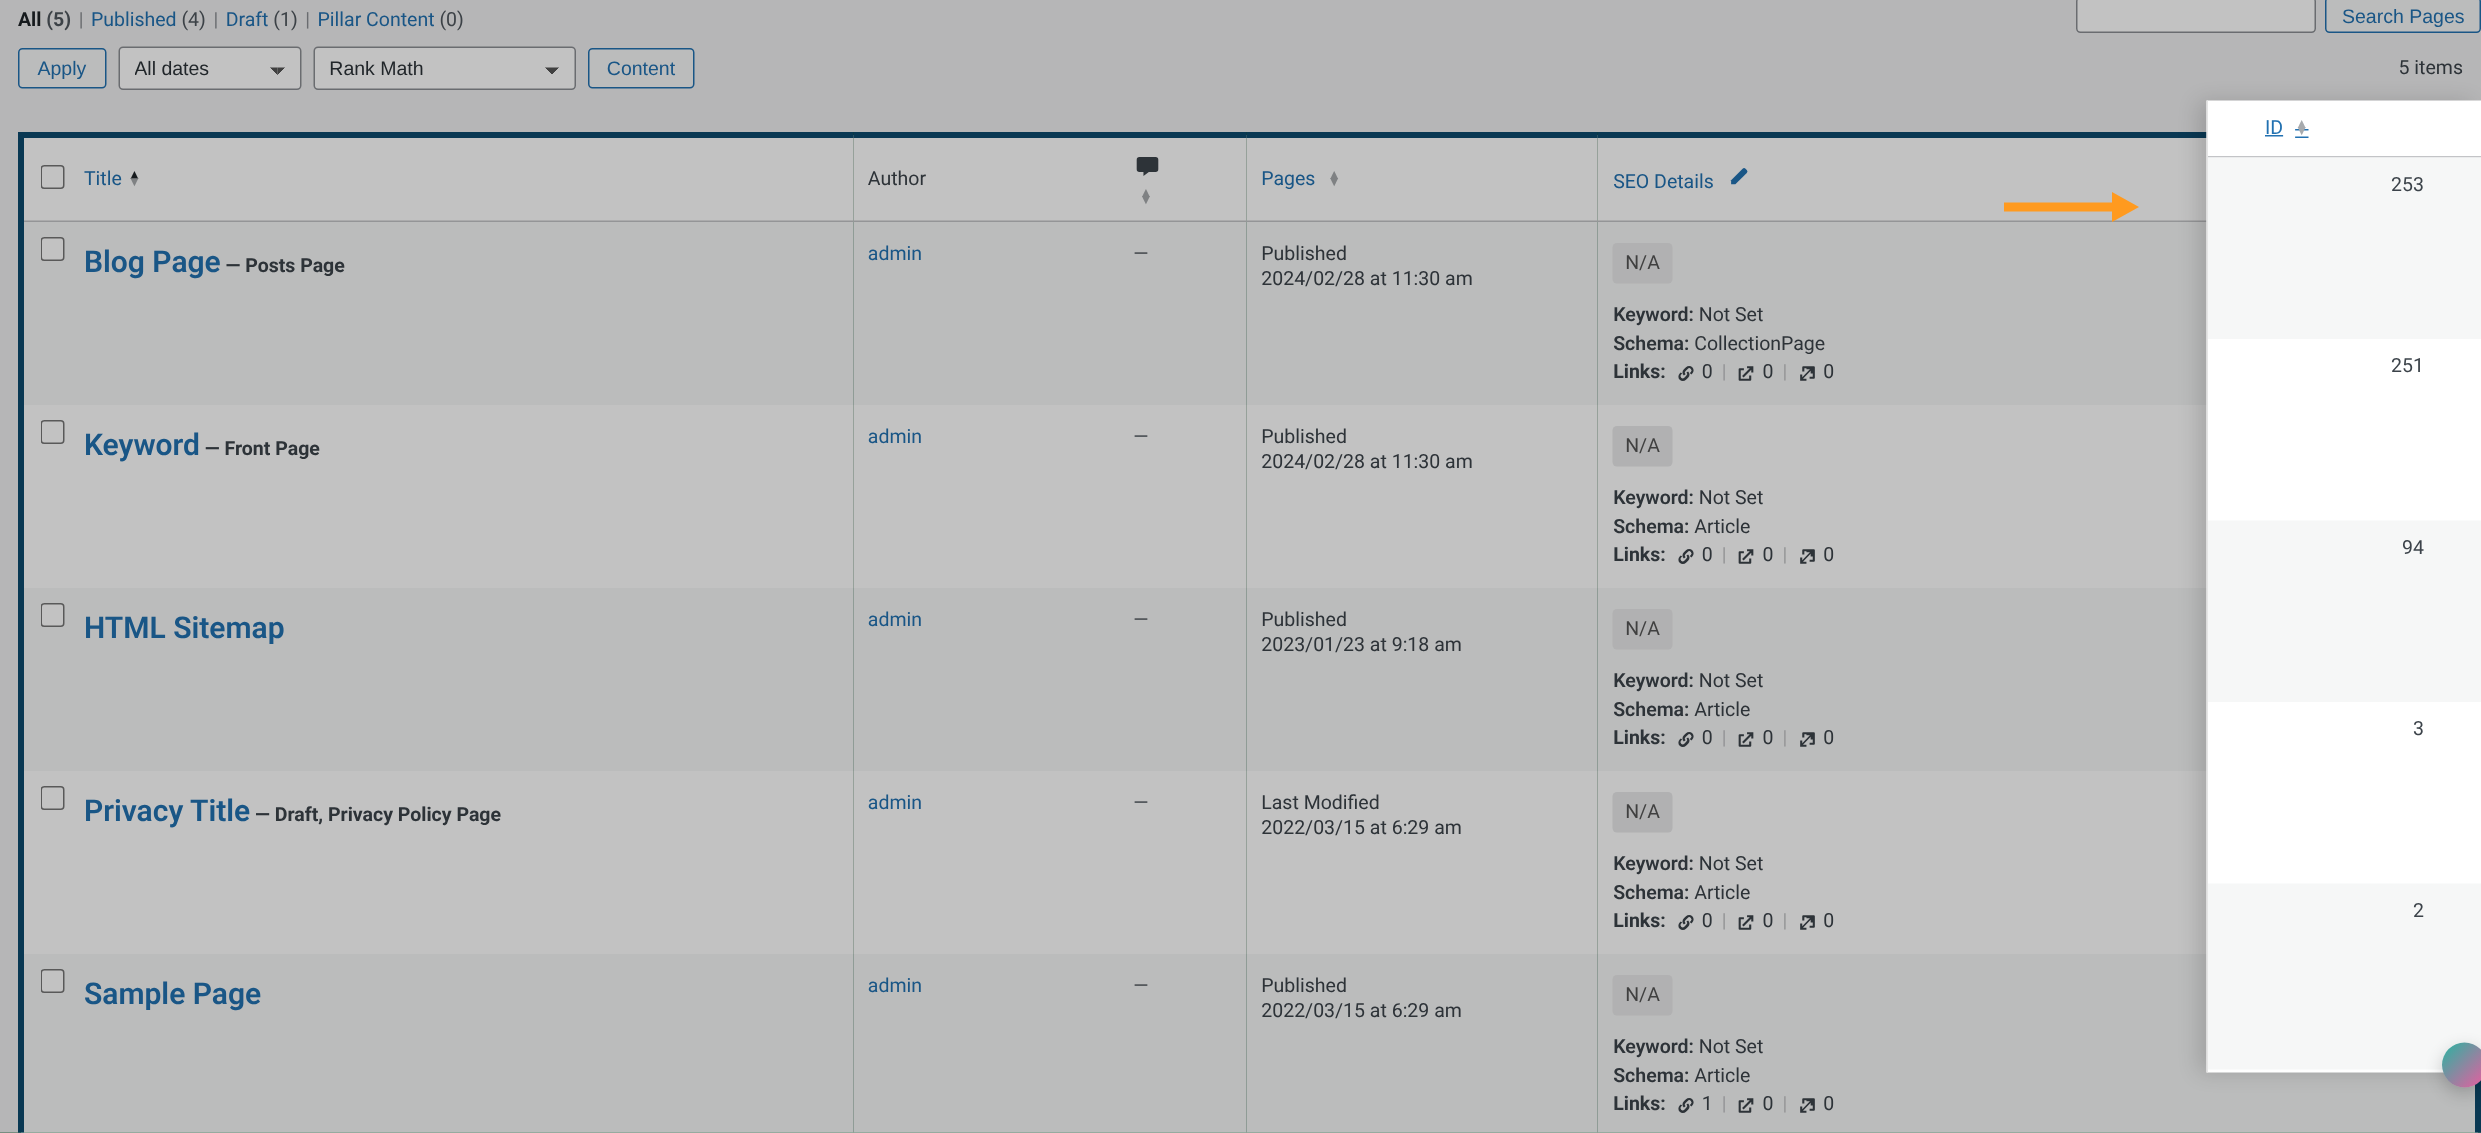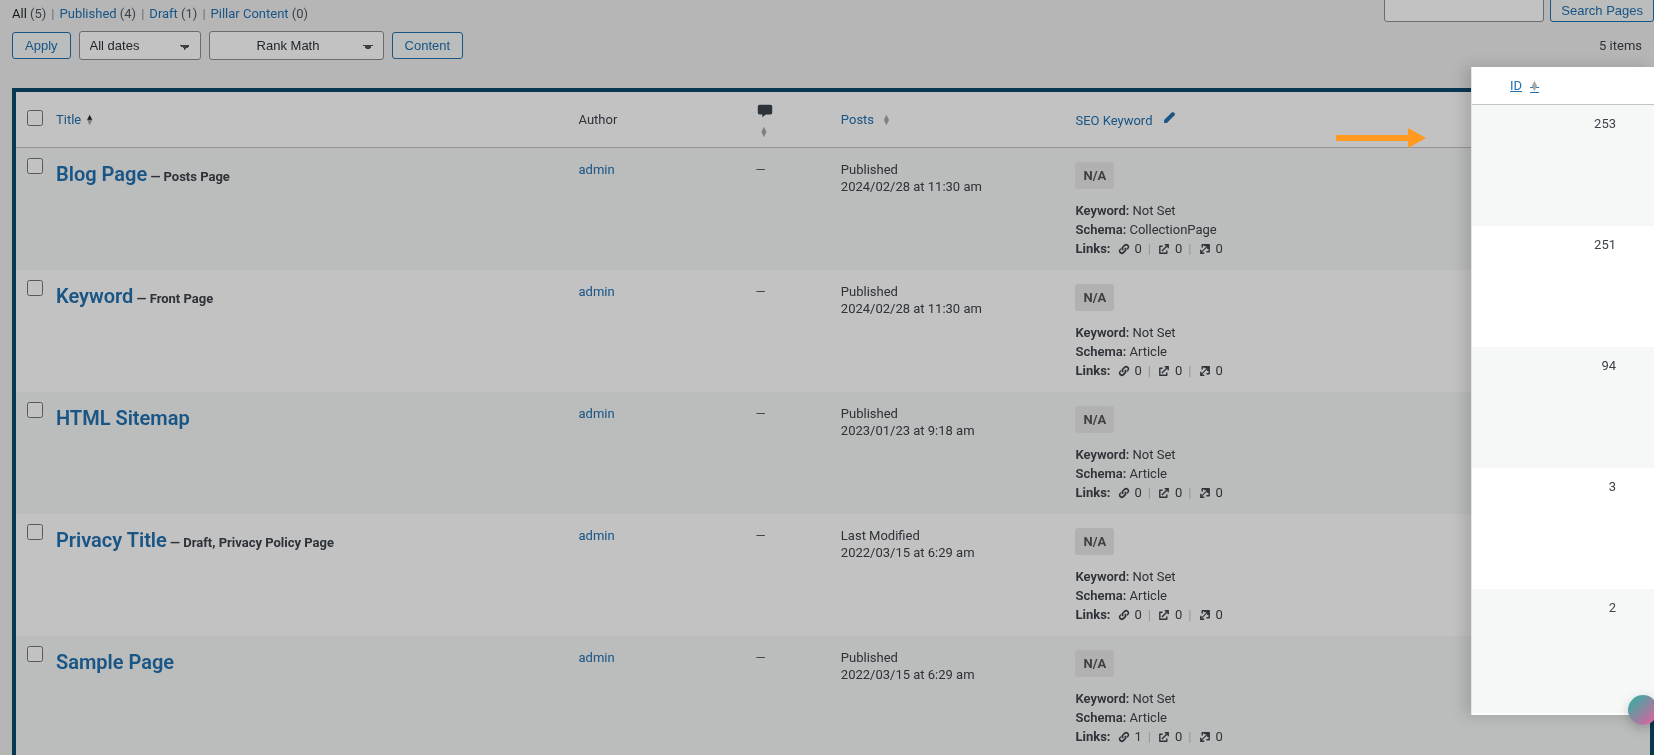--- a/index.html
+++ b/index.html
@@ -19,40 +19,40 @@
     background: rgba(0,0,0,0.24);
     z-index: 50;
     pointer-events: none;
   }
   .content { position: relative; padding: 0; }
 
   
   .subsubsub { list-style: none; display: flex; gap: 0; padding: 6px 0 4px 12px; font-size: 13px; }
   .subsubsub li { display: inline; }
   .subsubsub a { color: #2271b1; text-decoration: none; }
-  .subsubsub .current a { color: #1d2327; font-weight: 400; }
+  .subsubsub .current a { color: #1d2327; font-weight: 700; }
   .subsubsub .count { color: #50575e; }
   .subsubsub .sep { padding: 0 5px; color: #8c8f94; }
 
   .tablenav {
     display:flex; align-items:center; gap:8px; padding: 6px 12px 12px 12px;
     justify-content: flex-start;
   }
   .tablenav .right { margin-left: auto; font-size:13px; color:#3c434a; padding-right:0; }
   select.bulk, select.dates, select.rankmath {
     font-size: 13px; background:#fff; border:1px solid #8c8f94; border-radius:3px;
     padding: 6px 26px 6px 10px; color:#2c3338; appearance:none;
     background-image: linear-gradient(45deg, transparent 50%, #555 50%),
                       linear-gradient(135deg, #555 50%, transparent 50%);
     background-position: calc(100% - 15px) 13px, calc(100% - 10px) 13px;
     background-size: 5px 5px, 5px 5px; background-repeat:no-repeat;
   }
   select.bulk { width: 190px; }
   select.dates { width: 122px; }
-  select.rankmath { width: 175px; text-align: center; }
+  select.rankmath { width: 175px; }
   button.action {
     background:#f6f7f7; border:1px solid #2271b1; color:#2271b1;
     border-radius:3px; padding:5px 12px; font-size:13px; cursor:pointer;
   }
 
   
   .search-box { position:absolute; right:0; top:-2px; display:flex; gap:6px; padding-right:0; }
   .search-input { width:160px; height:24px; border:1px solid #8c8f94; border-radius:3px; background:#fff; padding:0 6px; font-size:13px; }
   .search-btn { background:#f6f7f7; border:1px solid #2271b1; color:#2271b1; border-radius:3px; padding:2px 10px; font-size:13px; }
 
@@ -81,21 +81,21 @@
   tbody td { padding:14px 10px; vertical-align:top; font-size:13px; border:none; }
   tbody tr + tr td { }
   .row-title { color:#2271b1; text-decoration:none; font-weight:600; font-size:20px; }
   .post-state { color:#3c434a; font-weight:700; }
   .author-link { color:#2271b1; text-decoration:none; }
   .dash { color:#50575e; }
   .date-cell .status { color:#3c434a; margin-bottom:2px; }
   .date-cell .datetime { color:#3c434a; }
 
   .seo-badge {
-    display:inline-block; background:#e9e9ea; color:#555; font-weight:700;
+    display:inline-block; background:#e9e9ea; color:#555; font-weight:400;
     border-radius:3px; padding:6px 8px; margin-bottom:10px;text-align:right;
   }
   .seo-line { margin:4px 0; color:#3c434a; }
   .seo-line b { font-weight:600; }
   .seo-links { display:flex; align-items:center; gap:6px; color:#3c434a; }
   .seo-links .sep { color:#c3c4c7; }
   .seo-links .lk { display:inline-flex; align-items:center; gap:4px; }
   .seo-links svg { display:block; }
 
   .id-cell { text-align:right; padding-right:30px !important; }
@@ -191,29 +191,29 @@
             <svg width="18" height="18" viewBox="0 0 20 20" fill="#3c434a">
                 <path d="M4 3h12a2 2 0 0 1 2 2v7a2 2 0 0 1-2 2h-5l-4 3v-3H4a2 2 0 0 1-2-2V5a2 2 0 0 1 2-2z"></path>
               </svg>
           </span>
           <span class="sort-ind" style="margin-left:4px;">
               <span>▲</span>
               <span>▼</span>
             </span>
         </th>
         <th class="date-col"><a class="col-sort" href="#">
-              <span>Posts</span>
+              <span>Pages</span>
               <span class="sort-ind" style="margin-left:4px;">
                 <span>▲</span>
                 <span>▼</span>
               </span>
             </a></th>
         <th class="seo-col">
           <a class="col-sort" href="#">
-              <span>SEO Keyword</span>
+              <span>SEO Details</span>
             </a>
           <span class="edit-icon">
             <svg width="14" height="14" viewBox="0 0 20 20" fill="#2271b1">
                 <path d="M13.9 2.1a2 2 0 0 1 2.8 0l1.2 1.2a2 2 0 0 1 0 2.8L7 17H3v-4L13.9 2.1z"></path>
               </svg>
           </span>
         </th>
         <th class="id-col"><a class="col-sort" href="#">
               <span>ID</span>
               <span class="sort-ind" style="margin-left:4px;">

